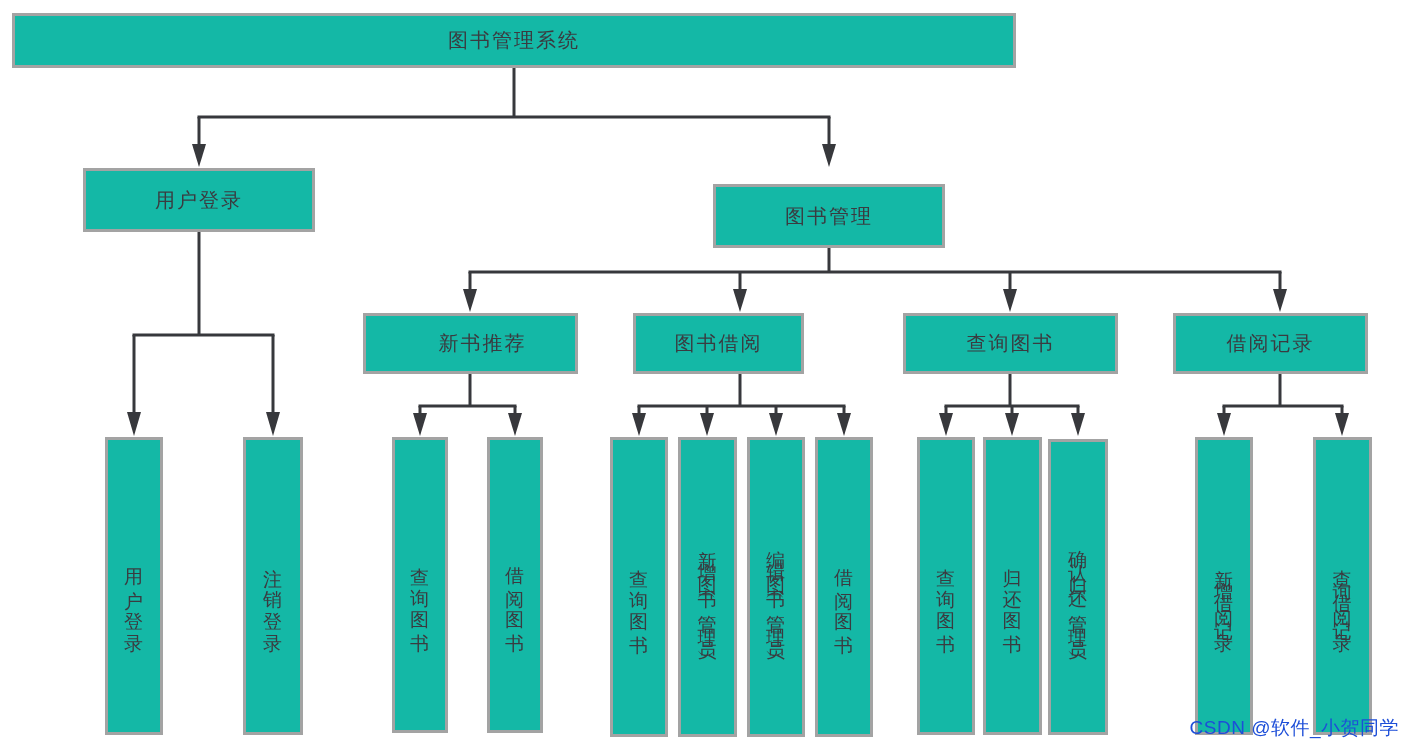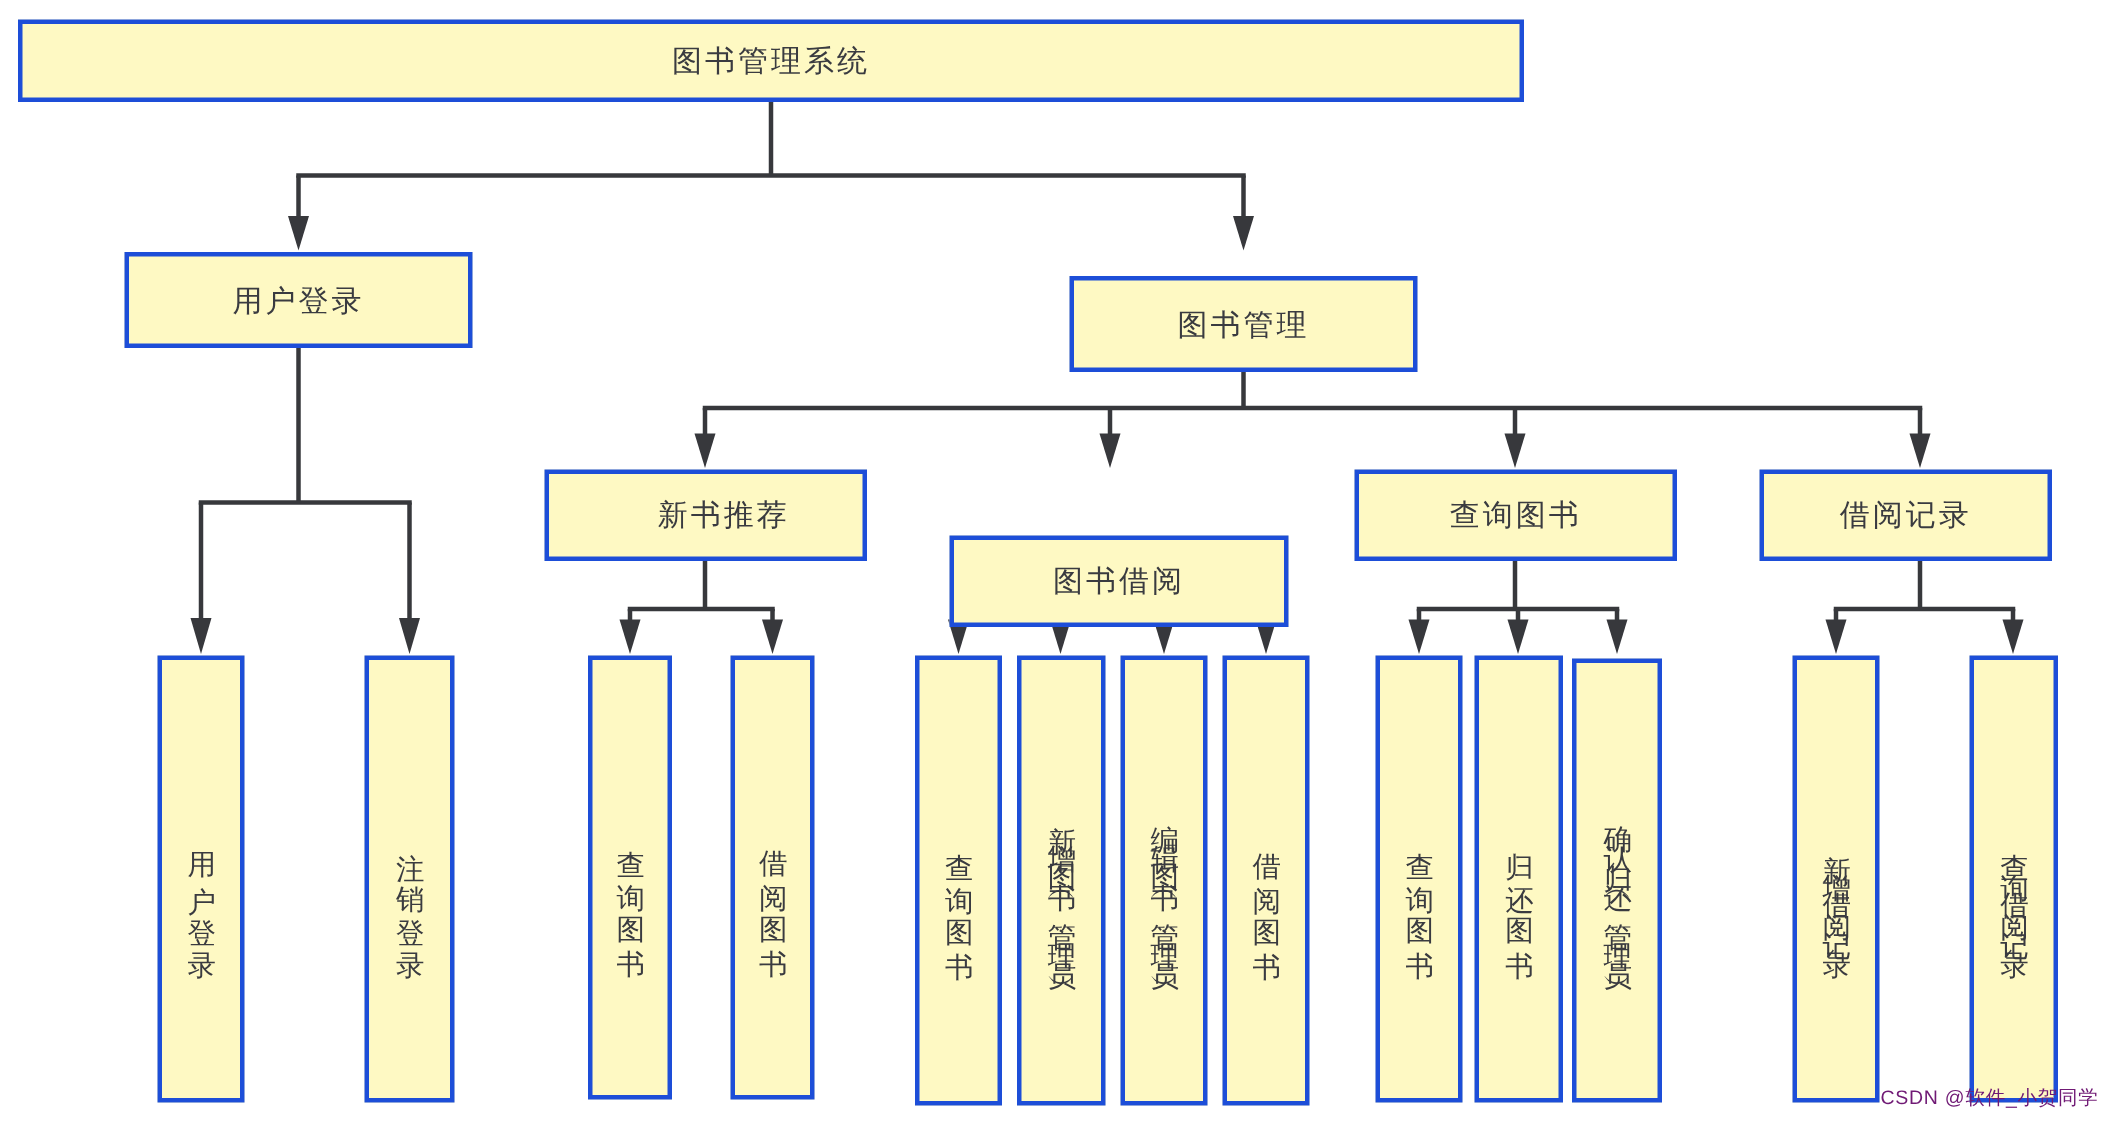--- a/index.html
+++ b/index.html
@@ -8,43 +8,43 @@
     width: 1405px;
     height: 747px;
     background: #ffffff;
     font-family: "Liberation Sans", sans-serif;
     overflow: hidden;
   }
   svg.connectors { position: absolute; left: 0; top: 0; }
   .box {
     position: absolute;
     box-sizing: border-box;
-    border: 3px solid #1d4ed8;
-    background: #fef9c3;
+    border: 3px solid #a3a3a3;
+    background: #14b8a6;
     display: flex;
     align-items: center;
     justify-content: center;
     color: #3a3b40;
     text-align: center;
   }
   .hbox { font-size: 20px; letter-spacing: 2px; }
   .vbox {
     writing-mode: vertical-rl;
     text-orientation: mixed;
     font-size: 19px;
     line-height: 1;
   }
   .vt-loose { letter-spacing: 22px; text-indent: 22px; }
   .vt-tight { letter-spacing: 13px; text-indent: 13px; }
   .watermark {
     position: absolute;
     right: 6px;
     bottom: 6px;
-    font-size: 13px;
-    color: #701a75;
+    font-size: 19px;
+    color: #1d4ed8;
     letter-spacing: 0.5px;
     white-space: nowrap;
   }
 </style>
 </head>
 <body>
 
 <div class="canvas">
 
   <svg class="connectors" width="1405" height="747">
@@ -112,21 +112,21 @@
       <polygon points="1335,413 1349,413 1342,436"></polygon>
     </g>
   </svg>
 
   <div class="box hbox" style="left:12px; top:13px; width:1004px; height:55px;">图书管理系统</div>
 
   <div class="box hbox" style="left:83px; top:168px; width:232px; height:64px;">用户登录</div>
   <div class="box hbox" style="left:713px; top:168px; width:232px; height:64px;margin-top:16px;">图书管理</div>
 
   <div class="box hbox" style="left:363px; top:313px; width:215px; height:61px;padding-left:24px;">新书推荐</div>
-  <div class="box hbox" style="left:633px; top:313px; width:226px; height:61px;margin-top:44px;">图书借阅</div>
+  <div class="box hbox" style="left:633px; top:313px; width:171px; height:61px;">图书借阅</div>
   <div class="box hbox" style="left:903px; top:313px; width:215px; height:61px;">查询图书</div>
   <div class="box hbox" style="left:1173px; top:313px; width:195px; height:61px;">借阅记录</div>
 
   <div class="box vbox vt-loose" style="left:105px; top:437px; width:58px; height:298px;">用户登录</div>
   <div class="box vbox vt-loose" style="left:243px; top:437px; width:60px; height:298px;">注销登录</div>
 
   <div class="box vbox vt-loose" style="left:392px; top:437px; width:56px; height:296px;">查询图书</div>
   <div class="box vbox vt-loose" style="left:487px; top:437px; width:56px; height:296px;">借阅图书</div>
 
   <div class="box vbox vt-loose" style="left:610px; top:437px; width:58px; height:300px;">查询图书</div>

